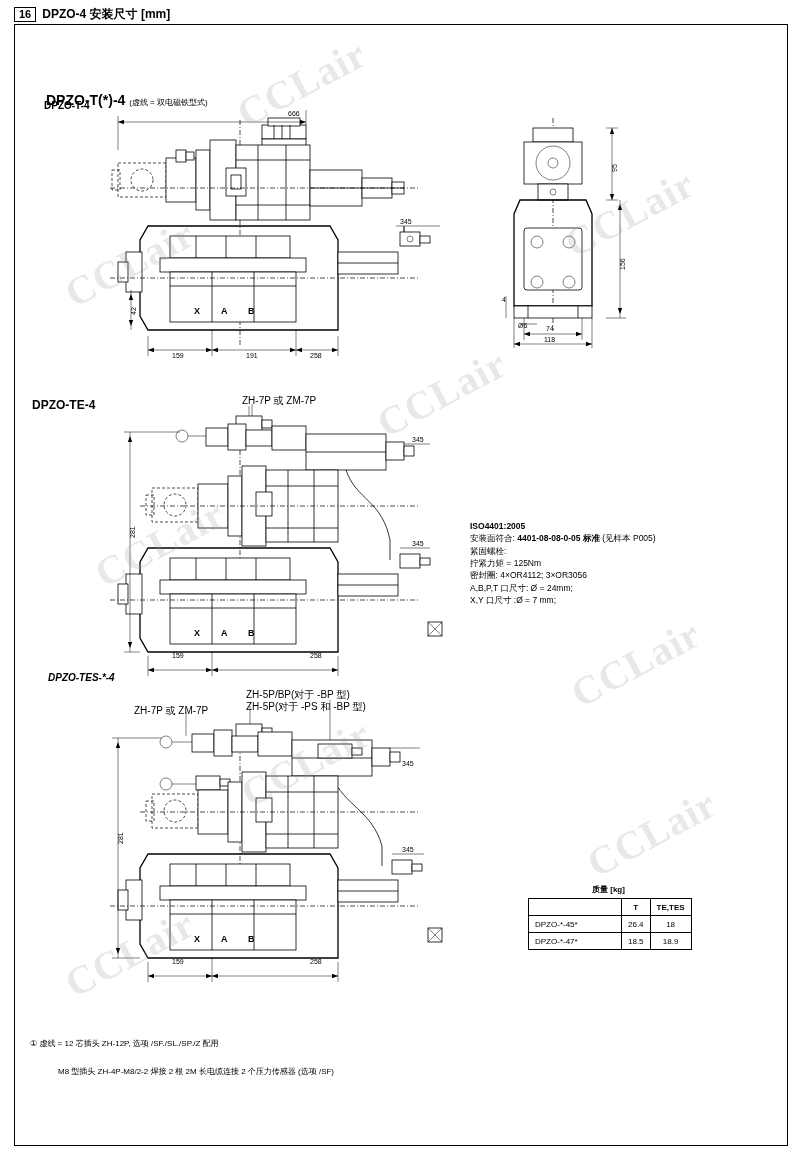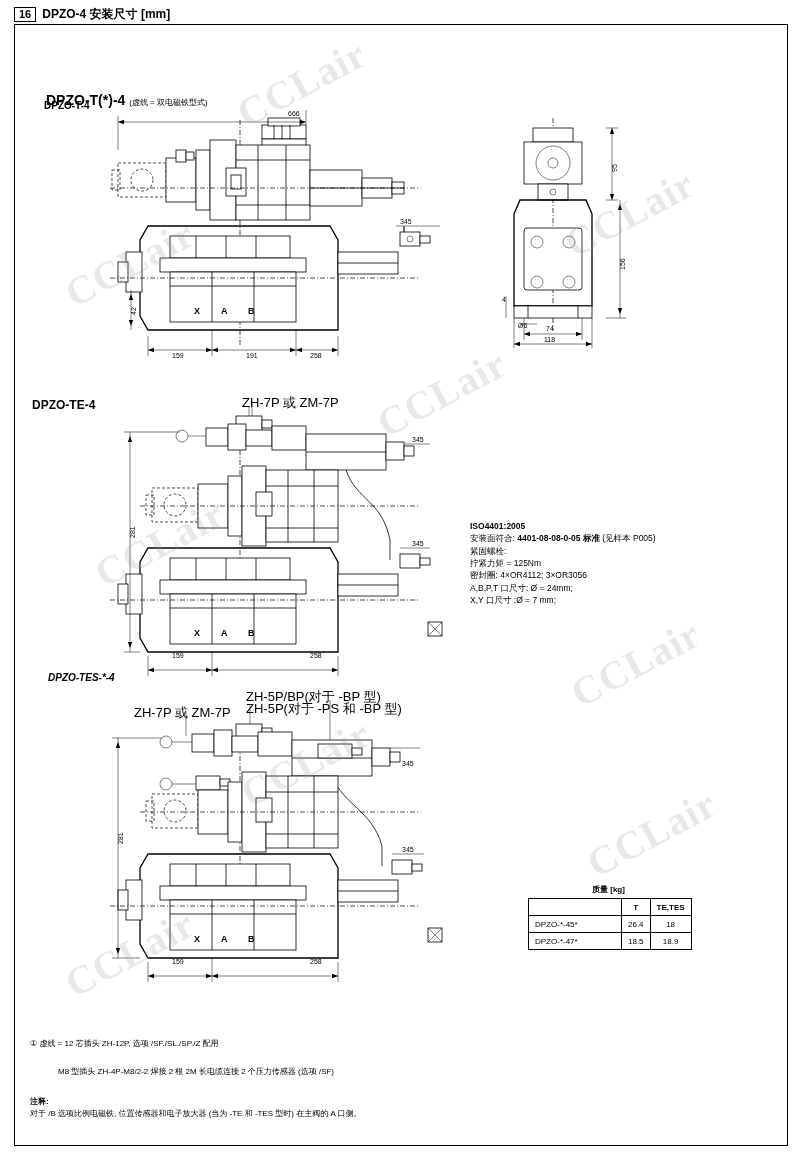--- a/index.html
+++ b/index.html
@@ -17,21 +17,21 @@
   .title1{position:absolute;left:46px;top:52px;font-size:14px;font-weight:bold;margin-top:40px;}
   .title1 .sub{font-size:8px;font-weight:normal;}
 
   .secA{position:absolute;left:32px;top:100px;font-size:10px;font-weight:bold;padding-left:12px;}
   .secB{position:absolute;left:32px;top:398px;font-size:12px;font-weight:bold;}
   .secC{position:absolute;left:48px;top:672px;font-size:10px;font-weight:bold;font-style:italic;}
 
   
   .dim{position:absolute;font-size:7px;font-family:"Liberation Sans",sans-serif;}
   .dimv{position:absolute;font-size:7px;transform:rotate(-90deg);transform-origin:left top;white-space:nowrap;}
-  .lbl{position:absolute;font-size:13px;}
+  .lbl{position:absolute;font-size:10px;}
 
   
   .iso{position:absolute;left:470px;top:520px;font-size:8.5px;line-height:1.45;width:300px;}
   .iso .b{font-weight:bold;}
 
   
   .masslabel{position:absolute;left:592px;top:884px;font-size:8px;font-weight:bold;}
   table.mass{position:absolute;left:528px;top:898px;border-collapse:collapse;font-size:8px;}
   table.mass td,table.mass th{border:1px solid #000;padding:2px 6px;text-align:center;font-weight:normal;height:12px;}
   table.mass th{font-weight:bold;}
@@ -451,24 +451,20 @@
       <td class="first">DPZO-*-47*</td>
       <td>18.5</td>
       <td>18.9</td>
     </tr>
   </tbody>
     </table>
 
   <div class="fn fn1">① 虚线 = 12 芯插头 ZH-12P, 选项 /SF./SL./SP./Z 配用</div>
   <div class="fn fn3" style="padding-left:28px;">M8 型插头 ZH-4P-M8/2-2 焊接 2 根 2M 长电缆连接 2 个压力传感器 (选项 /SF)</div>
 
-  <div class="note">
-    <div style="font-weight:bold;">注释:</div>
-    <div>对于 /B 选项比例电磁铁, 位置传感器和电子放大器 (当为 -TE 和 -TES 型时) 在主阀的 A 口侧。</div>
-  </div>
 
   <div class="wm" style="left:232px;top:60px;">CCLair</div>
   <div class="wm" style="left:560px;top:190px;">CCLair</div>
   <div class="wm" style="left:60px;top:240px;">CCLair</div>
   <div class="wm" style="left:372px;top:370px;">CCLair</div>
   <div class="wm" style="left:90px;top:520px;">CCLair</div>
   <div class="wm" style="left:566px;top:640px;">CCLair</div>
   <div class="wm" style="left:236px;top:740px;">CCLair</div>
   <div class="wm" style="left:582px;top:810px;">CCLair</div>
   <div class="wm" style="left:60px;top:930px;">CCLair</div>

